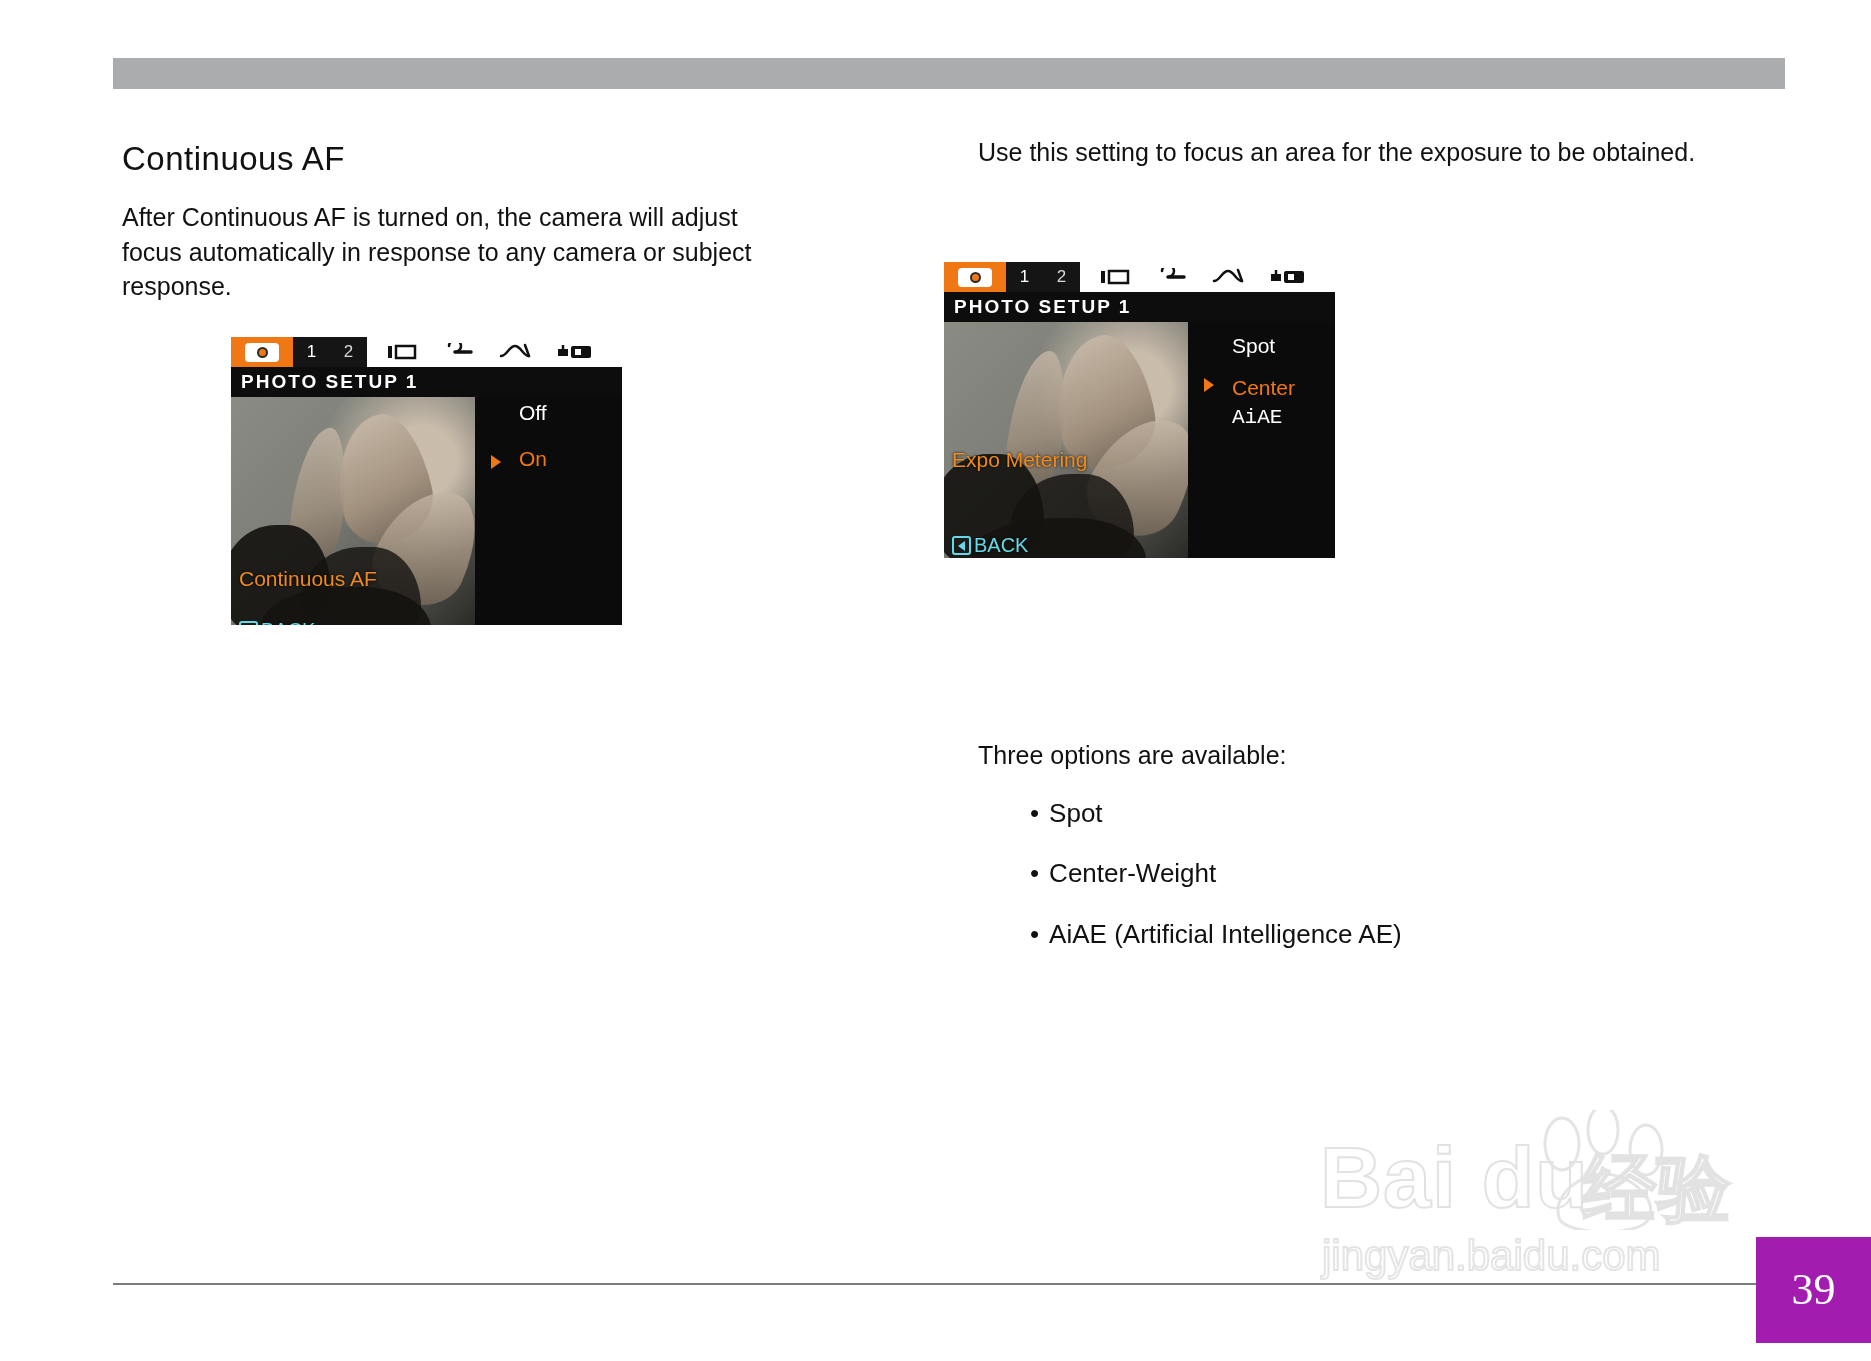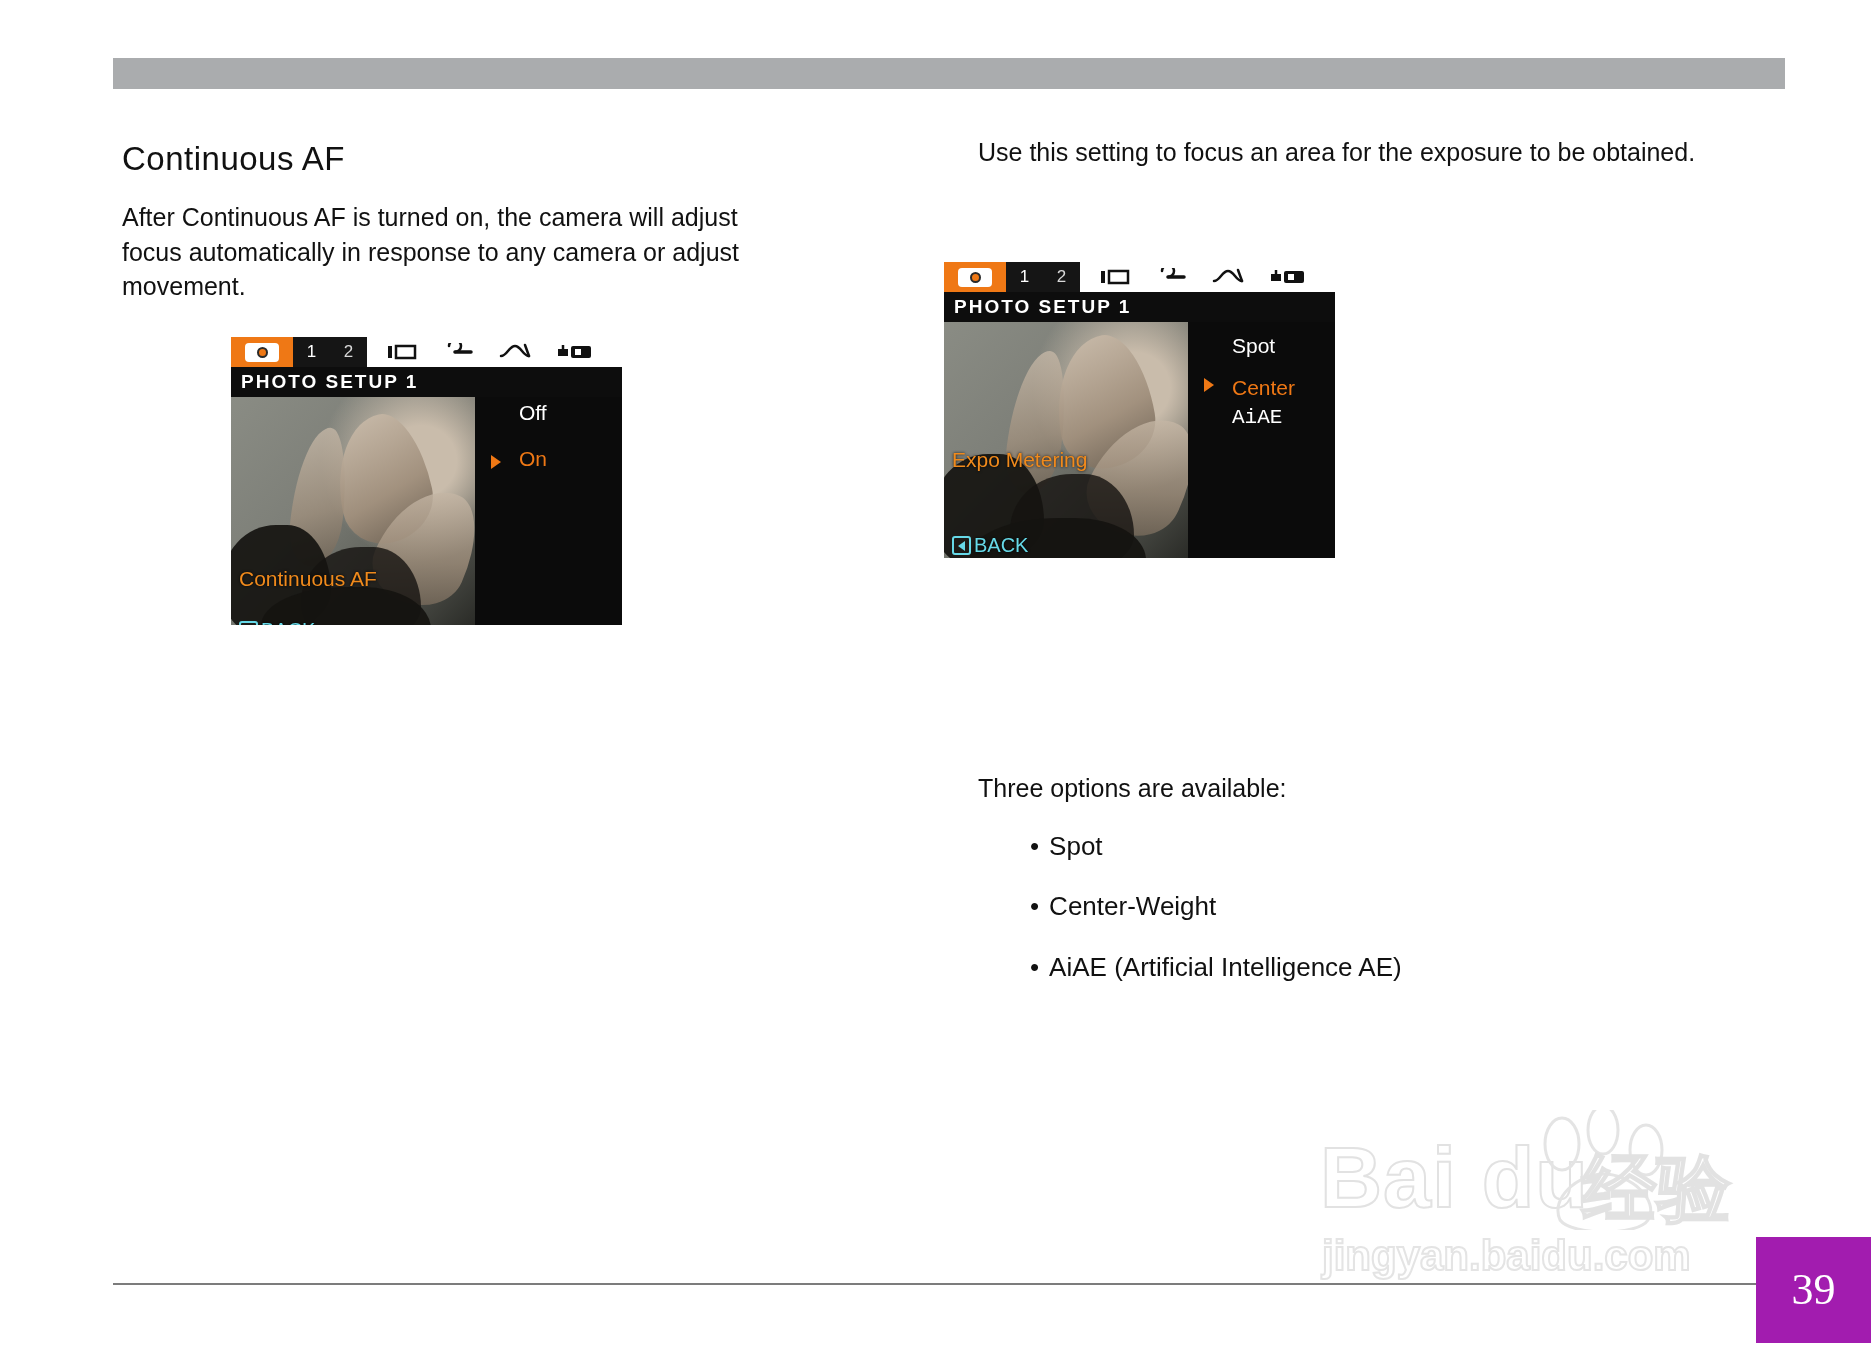--- a/index.html
+++ b/index.html
@@ -67,21 +67,21 @@
     color: transparent;
     -webkit-text-stroke: 2px #e2e2e2;
     font-family: "Liberation Sans", sans-serif;
     white-space: nowrap;
   }
   .wm-sub {
     position: absolute;
     left: 2px;
     top: 122px;
     font-size: 42px;
-    font-weight: bold;
+    font-weight: normal;
     color: transparent;
     -webkit-text-stroke: 2px #e4e4e4;
     font-family: "Liberation Sans", sans-serif;
     white-space: nowrap;
     text-align: center;
   }
   .wm-paw {
     position: absolute;
     left: 200px;
     top: 0px;
@@ -328,21 +328,21 @@
     <path d="M40 110 C30 88 58 64 84 64 C110 64 140 90 128 110 C118 126 52 126 40 110 Z" fill="none" stroke="#e4e4e4" stroke-width="3"></path>
   </svg>
   <div class="wm-text" style="left:262px; top:30px; font-size:74px;">经验</div>
   <div class="wm-sub">jingyan.baidu.com</div>
 </div>
 
 <div class="page-number-box">39</div>
 
 <div class="col-left">
   <h2 class="section-title">Continuous AF</h2>
-  <p class="body-text">After Continuous AF is turned on, the camera will adjust focus automatically in response to any camera or adjust movement.</p>
+  <p class="body-text">After Continuous AF is turned on, the camera will adjust focus automatically in response to any camera or subject response.</p>
 </div>
 
 <div class="cam" id="cam-left">
   <div class="cam-tabs">
     <div class="tab-active">
       <span class="tab-cam-glyph"></span>
     </div>
     <div class="tab-nums">
       <span class="n1">1</span>
       <span class="n2">2</span>
@@ -442,21 +442,21 @@
     </div>
     <div class="cam-menu">
       <div class="menu-item on" style="left:44px; top:12px;">Spot</div>
       <span class="sel-arrow" style="left:16px; top:56px;"></span>
       <div class="menu-item sel" style="left:44px; top:54px;">Center</div>
       <div class="menu-item on" style="left:44px; top:84px;font-family:Liberation Mono, monospace;">AiAE</div>
     </div>
   </div>
 </div>
 
-<div style="position:absolute; left:978px; top:771px; width:760px;">
+<div style="position:absolute; left:978px; top:738px; width:760px;">
   <p class="body-text">Three options are available:</p>
   <ul class="bullet-list">
     <li>
       <span class="dot">•</span><span>Spot</span>
     </li>
     <li>
       <span class="dot">•</span><span>Center-Weight</span>
     </li>
     <li>
       <span class="dot">•</span><span>AiAE (Artificial Intelligence AE)</span>

